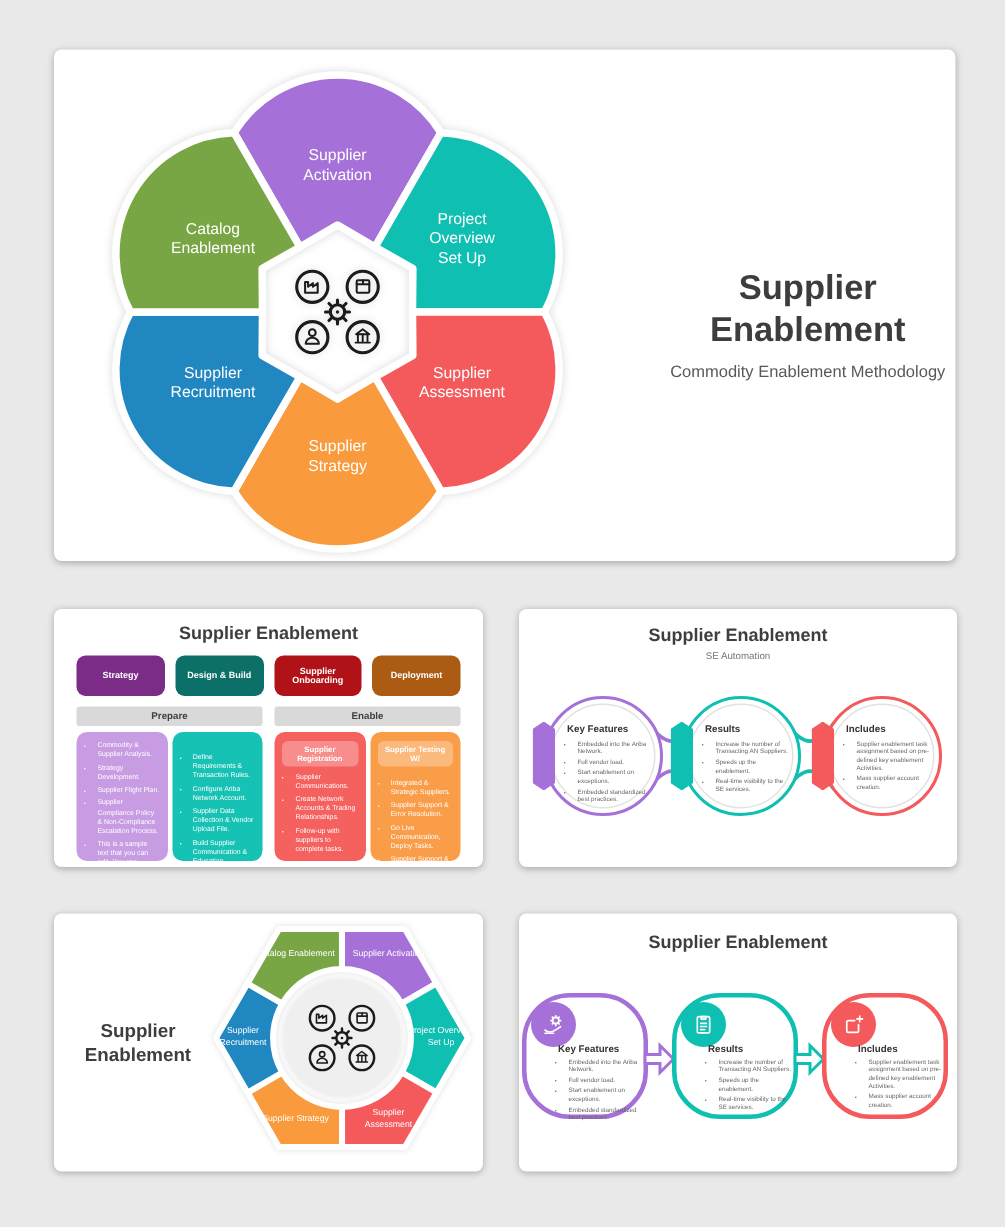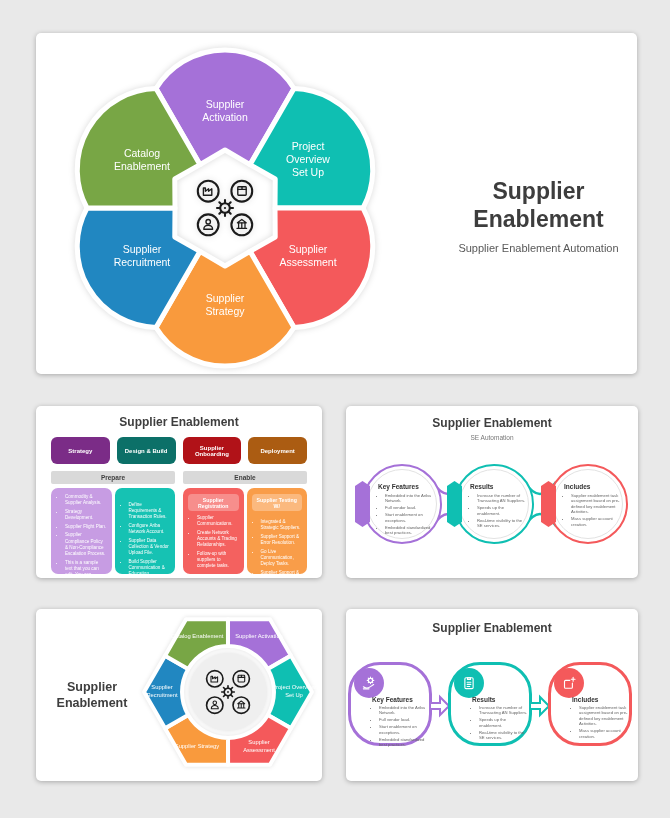--- a/index.html
+++ b/index.html
@@ -115,21 +115,21 @@
     </svg>
     <div class="pl" style="left:170px; top:73px;">Supplier Activation</div>
     <div class="pl" style="left:253px; top:122px; width:58px;">Project Overview Set Up</div>
     <div class="pl" style="left:253px; top:218px;">Supplier Assessment</div>
     <div class="pl" style="left:170px; top:267px;">Supplier Strategy</div>
     <div class="pl" style="left:87px;  top:218px;">Supplier Recruitment</div>
     <div class="pl" style="left:87px;  top:122px;">Catalog Enablement</div>
   </div>
   <div class="s1-text">
     <div class="s1-title">Supplier Enablement</div>
-    <div class="s1-sub">Supplier Enablement Automation</div>
+    <div class="s1-sub">Commodity Enablement Methodology</div>
   </div>
 </section>
 
 <section class="slide" id="s2">
   <div class="s-title">Supplier Enablement</div>
   <div class="phases">
     <div class="phase" style="background-color: rgb(123, 44, 135);">Strategy</div>
     <div class="phase" style="background-color: rgb(12, 112, 104);">Design &amp; Build</div>
     <div class="phase" style="background-color: rgb(177, 18, 24);">Supplier Onboarding</div>
     <div class="phase" style="background-color: rgb(171, 92, 18);">Deployment</div>

